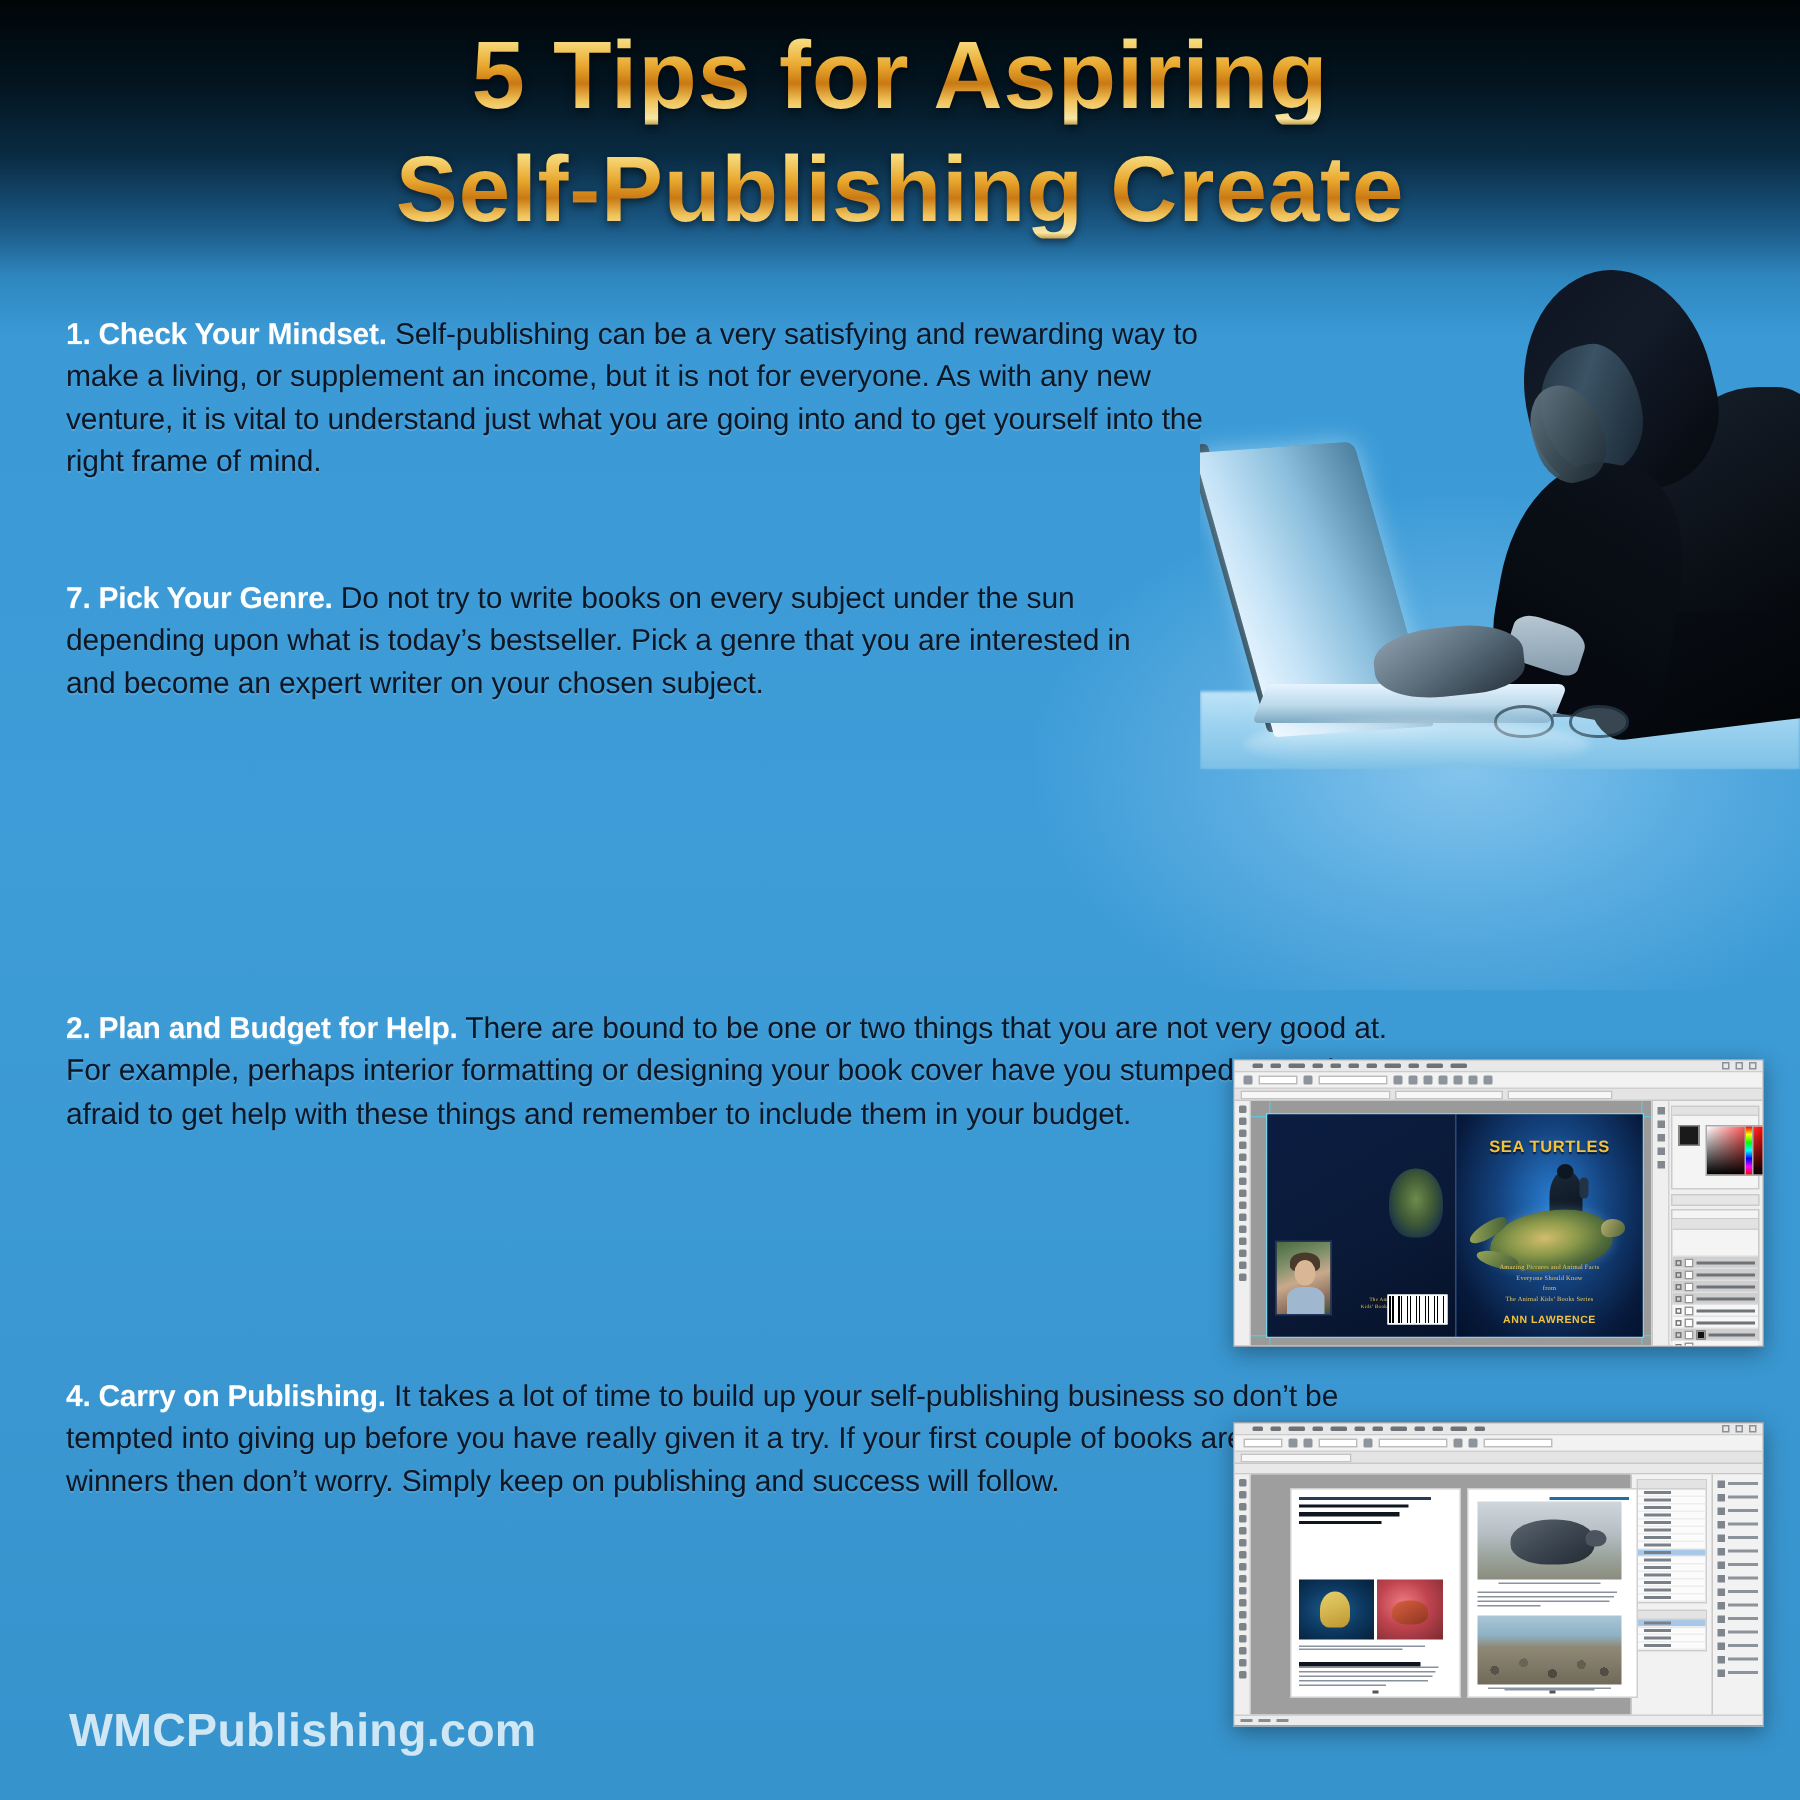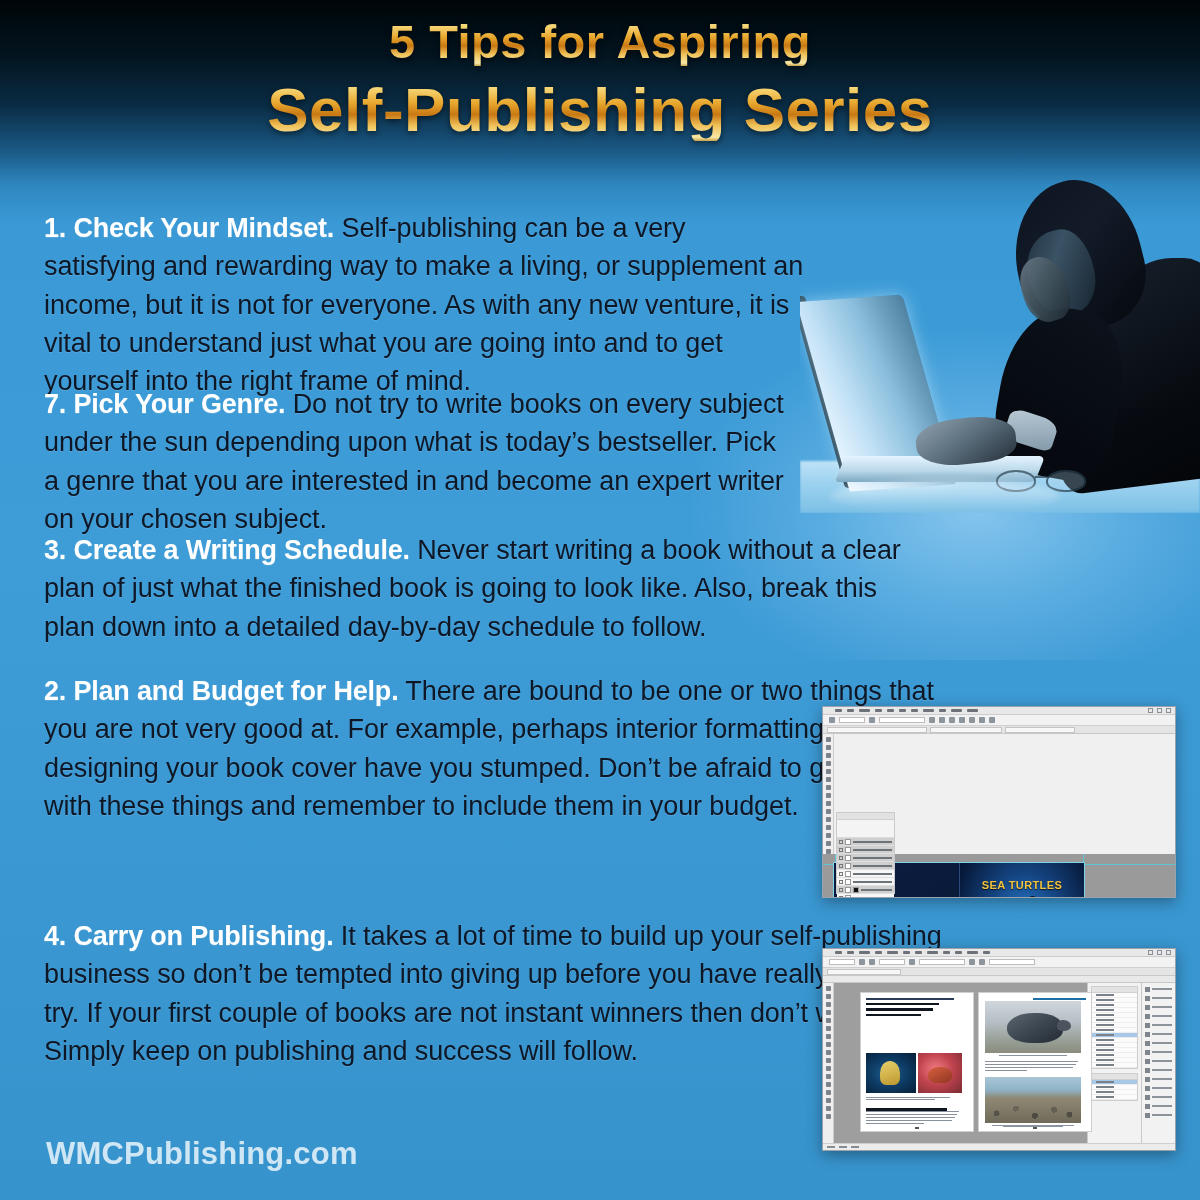--- a/index.html
+++ b/index.html
@@ -45,29 +45,29 @@
     background:linear-gradient(to bottom,
         #f7e9a8 0%, #f6d777 16%, #e8a72e 40%,
         #c97913 58%, #f0c35b 76%, #f8e7a5 94%, #caa24a 100%);
     -webkit-background-clip:text;
     background-clip:text;
     color:transparent;
     -webkit-text-fill-color:transparent;
     filter:drop-shadow(0 2px 3px rgba(0,0,0,.55));
     white-space:nowrap;
   }
-  #title-line-1 { font-size:47px; }
+  #title-line-1 { font-size:64px; }
   #title-line-2 { font-size:62px; margin-top:12px; }
 
   
   .tip {
     position:absolute;
     left:44px;
     color:#0e1726;
-    font-size:27px;
+    font-size:20px;
     line-height:1.42;
     letter-spacing:-.1px;
     text-shadow:0 1px 0 rgba(255,255,255,.12);
   }
   .tip .lead {
     color:#ffffff;
     font-weight:700;
     letter-spacing:-.2px;
   }
   #tip-1 { top:209px; width:760px; }
@@ -216,21 +216,21 @@
   .tabbar .t { height:6px; background:#f7f7f7; border:1px solid #c4c4c4; }
   .ruler-h { height:7px; background:#e9e9e9; border-bottom:1px solid #c8c8c8; }
   .toolcol {
     width:11px; background:#efefef; border-right:1px solid #ccc;
     display:flex; flex-direction:column; align-items:center; gap:3px; padding-top:3px;
   }
   .toolcol i { width:5px; height:5px; background:#7d838a; border-radius:1px; }
 
   
   #ps-window { left:822px; top:706px; width:354px; height:192px; }
-  #ps-body { position:absolute; left:0; top:27px; right:0; bottom:0; display:flex;flex-direction:column; }
+  #ps-body { position:absolute; left:0; top:27px; right:0; bottom:0; display:flex; }
   #ps-canvas {
     flex:1; background:#9a9a9a; position:relative; overflow:hidden;
   }
   #ps-guide-h1,#ps-guide-h2 { position:absolute; left:0; right:0; height:1px; background:#4fd0e0; opacity:.8; }
   #ps-guide-v1,#ps-guide-v2 { position:absolute; top:0; bottom:0; width:1px; background:#4fd0e0; opacity:.8; }
   #ps-spread {
     position:absolute; left:10px; top:8px; width:252px; height:150px;
     background:#0b1f46; border:1px solid #7fd3e8;
     display:flex;
   }
@@ -420,21 +420,21 @@
 </style>
 </head>
 <body>
 
 <div id="poster">
 
   <div id="bloom"></div>
 
   <div id="title-block">
     <div class="title-line" id="title-line-1">5 Tips for Aspiring</div>
-    <div class="title-line" id="title-line-2">Self-Publishing Series</div>
+    <div class="title-line" id="title-line-2">Self-Publishing Create</div>
   </div>
 
   <div id="photo-man">
     <div class="desk"></div>
     <div class="torso"></div>
     <div class="shoulder"></div>
     <div class="head"></div>
     <div class="face"></div>
     <div class="arm"></div>
     <div class="hand-face"></div>
@@ -452,23 +452,20 @@
   </div>
 
   <p class="tip" id="tip-1">
     <span class="lead">1. Check Your Mindset.</span><span> Self-publishing can be a very satisfying and rewarding way to make a living, or supplement an income, but it is not for everyone. As with any new venture, it is vital to understand just what you are going into and to get yourself into the right frame of mind.</span>
   </p>
 
   <p class="tip" id="tip-2">
     <span class="lead">7. Pick Your Genre.</span><span> Do not try to write books on every subject under the sun depending upon what is today’s bestseller. Pick a genre that you are interested in and become an expert writer on your chosen subject.</span>
   </p>
 
-  <p class="tip" id="tip-3">
-    <span class="lead">3. Create a Writing Schedule.</span><span> Never start writing a book without a clear plan of just what the finished book is going to look like. Also, break this plan down into a detailed day-by-day schedule to follow.</span>
-  </p>
 
   <p class="tip" id="tip-4">
     <span class="lead">2. Plan and Budget for Help.</span><span> There are bound to be one or two things that you are not very good at. For example, perhaps interior formatting or designing your book cover have you stumped. Don’t be afraid to get help with these things and remember to include them in your budget.</span>
   </p>
 
   <p class="tip" id="tip-5">
     <span class="lead">4. Carry on Publishing.</span><span> It takes a lot of time to build up your self-publishing business so don’t be tempted into giving up before you have really given it a try. If your first couple of books are not instant winners then don’t worry. Simply keep on publishing and success will follow.</span>
   </p>
 
   <div class="appwin" id="ps-window">

